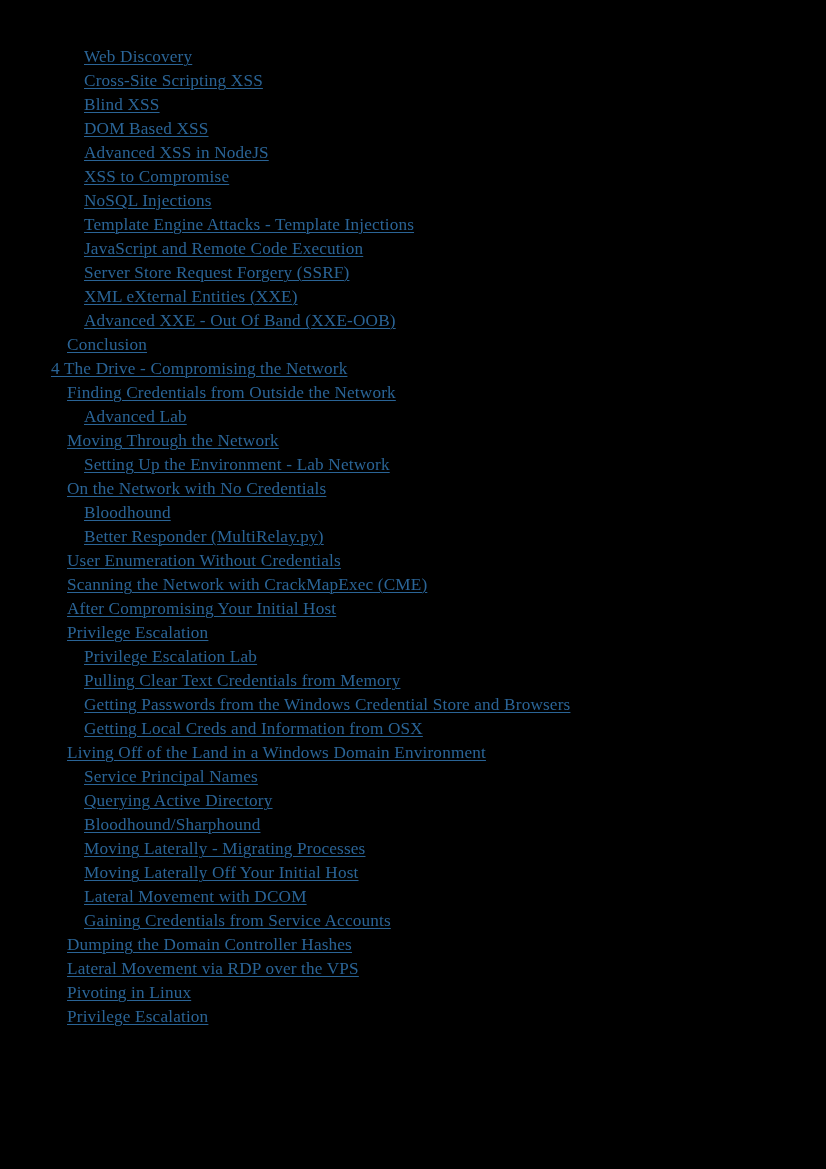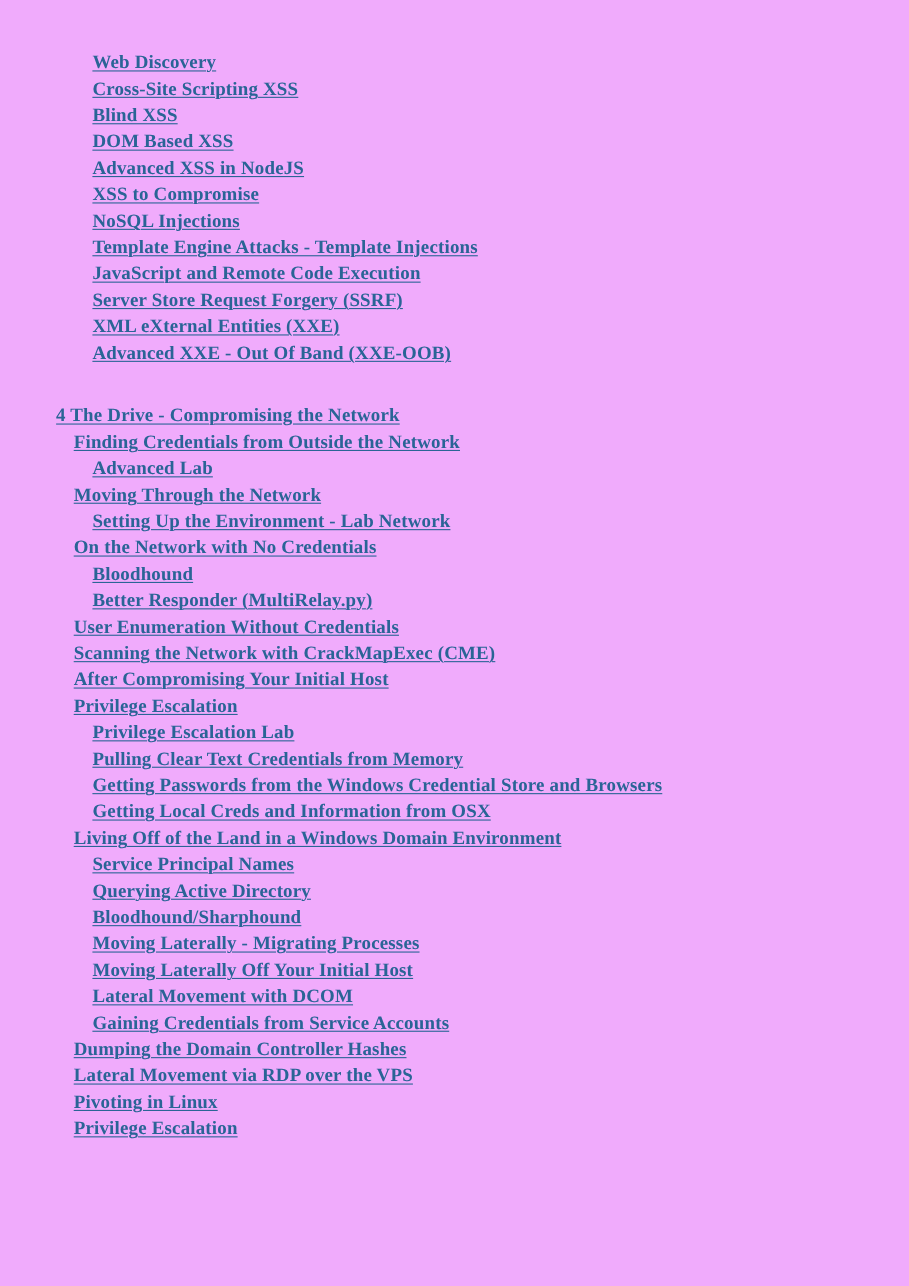--- a/index.html
+++ b/index.html
@@ -13,23 +13,22 @@
     height: 1169px;
     overflow: hidden;
     font-family: "Liberation Serif", "DejaVu Serif", serif;
     -webkit-font-smoothing: antialiased;
   }
 
   .page {
     position: relative;
     width: 826px;
     height: 1169px;
-    background: #f0abfc;
+    background: #000000;
     box-sizing: border-box;
-    font-weight: bold;
   }
 
   .toc {
     position: absolute;
     left: 0;
     top: 45px;
     width: 826px;
   }
 
   .toc-entry {
@@ -44,41 +43,42 @@
 
   .toc-entry .label {
     text-decoration: underline;
     text-decoration-thickness: 1px;
     text-underline-offset: 2px;
     color: #2a6496;
     cursor: pointer;
   }
 
   
-  .lvl-0 { padding-left: 51px; margin-top: 33px; }
+  .lvl-0 { padding-left: 51px; }
   .lvl-1 { padding-left: 67px; }
   .lvl-2 { padding-left: 84px; }
 </style>
 </head>
 <body>
 
 <div class="page">
   <nav class="toc" id="toc-list">
       <div class="toc-entry lvl-2"><span class="label">Web Discovery</span></div>
       <div class="toc-entry lvl-2"><span class="label">Cross-Site Scripting XSS</span></div>
       <div class="toc-entry lvl-2"><span class="label">Blind XSS</span></div>
       <div class="toc-entry lvl-2"><span class="label">DOM Based XSS</span></div>
       <div class="toc-entry lvl-2"><span class="label">Advanced XSS in NodeJS</span></div>
       <div class="toc-entry lvl-2"><span class="label">XSS to Compromise</span></div>
       <div class="toc-entry lvl-2"><span class="label">NoSQL Injections</span></div>
       <div class="toc-entry lvl-2"><span class="label">Template Engine Attacks - Template Injections</span></div>
       <div class="toc-entry lvl-2"><span class="label">JavaScript and Remote Code Execution</span></div>
       <div class="toc-entry lvl-2"><span class="label">Server Store Request Forgery (SSRF)</span></div>
       <div class="toc-entry lvl-2"><span class="label">XML eXternal Entities (XXE)</span></div>
       <div class="toc-entry lvl-2"><span class="label">Advanced XXE - Out Of Band (XXE-OOB)</span></div>
+      <div class="toc-entry lvl-1"><span class="label">Conclusion</span></div>
       <div class="toc-entry lvl-0"><span class="label">4 The Drive - Compromising the Network</span></div>
       <div class="toc-entry lvl-1"><span class="label">Finding Credentials from Outside the Network</span></div>
       <div class="toc-entry lvl-2"><span class="label">Advanced Lab</span></div>
       <div class="toc-entry lvl-1"><span class="label">Moving Through the Network</span></div>
       <div class="toc-entry lvl-2"><span class="label">Setting Up the Environment - Lab Network</span></div>
       <div class="toc-entry lvl-1"><span class="label">On the Network with No Credentials</span></div>
       <div class="toc-entry lvl-2"><span class="label">Bloodhound</span></div>
       <div class="toc-entry lvl-2"><span class="label">Better Responder (MultiRelay.py)</span></div>
       <div class="toc-entry lvl-1"><span class="label">User Enumeration Without Credentials</span></div>
       <div class="toc-entry lvl-1"><span class="label">Scanning the Network with CrackMapExec (CME)</span></div>

